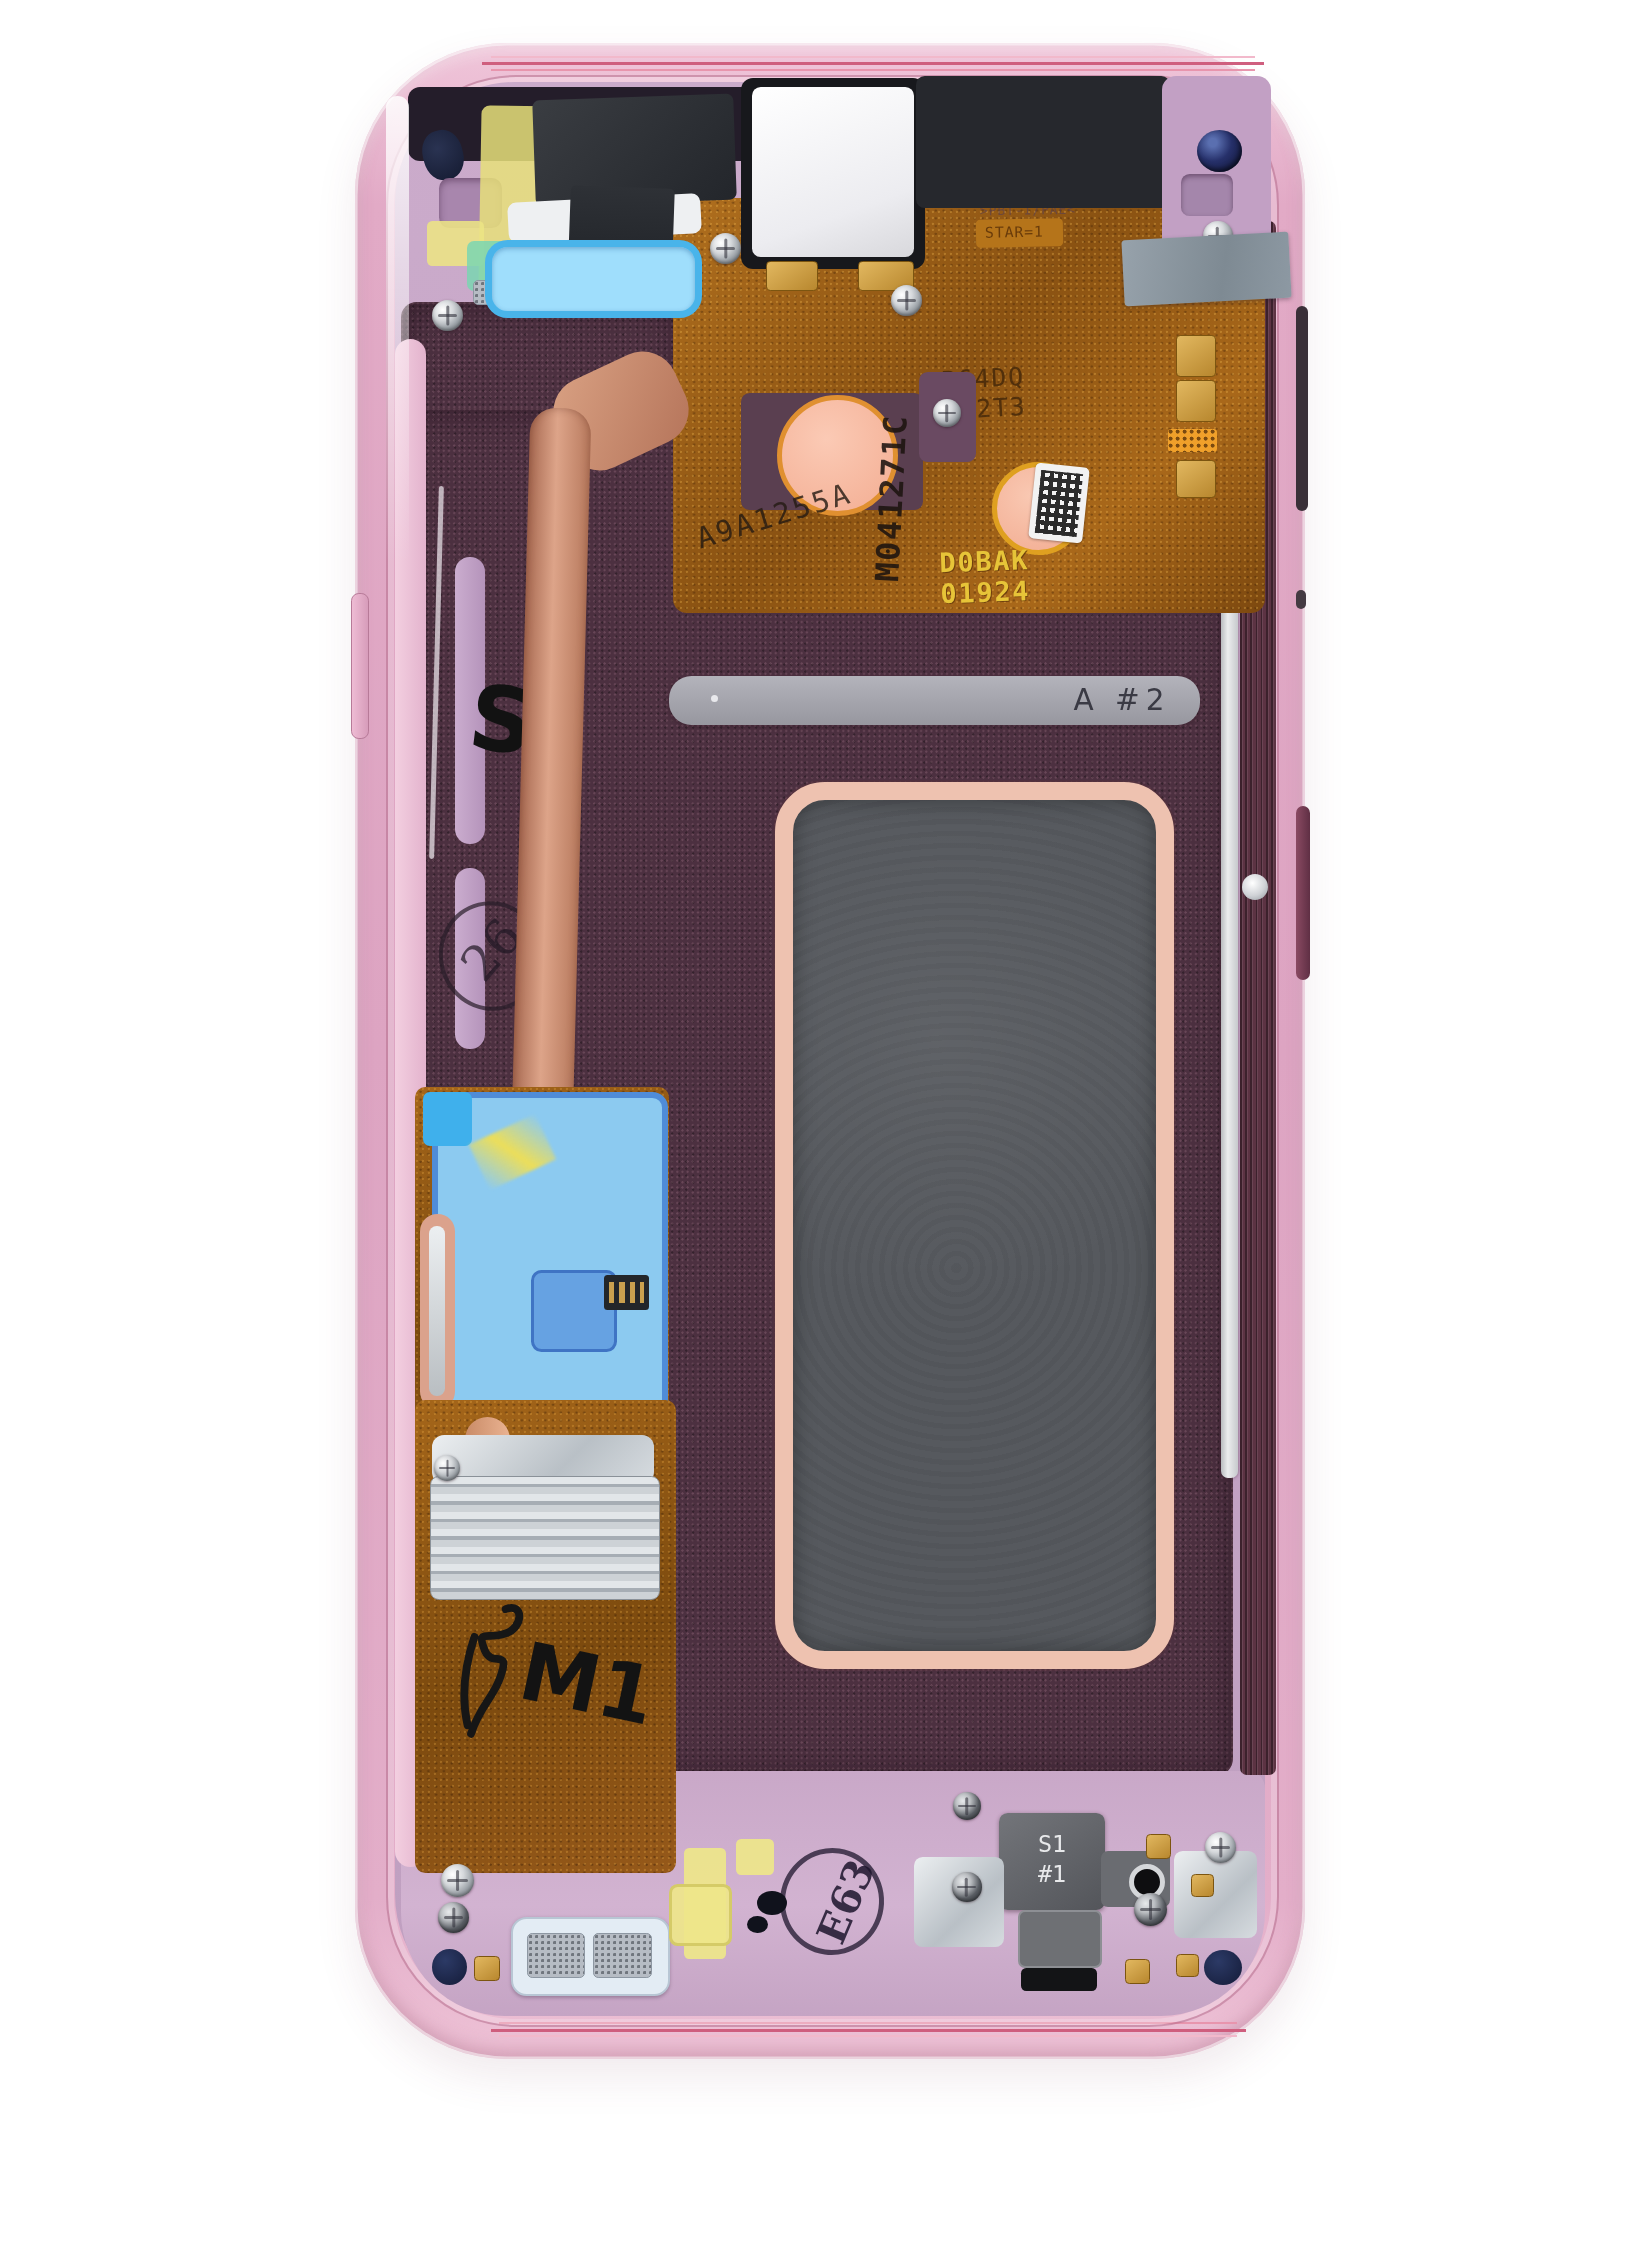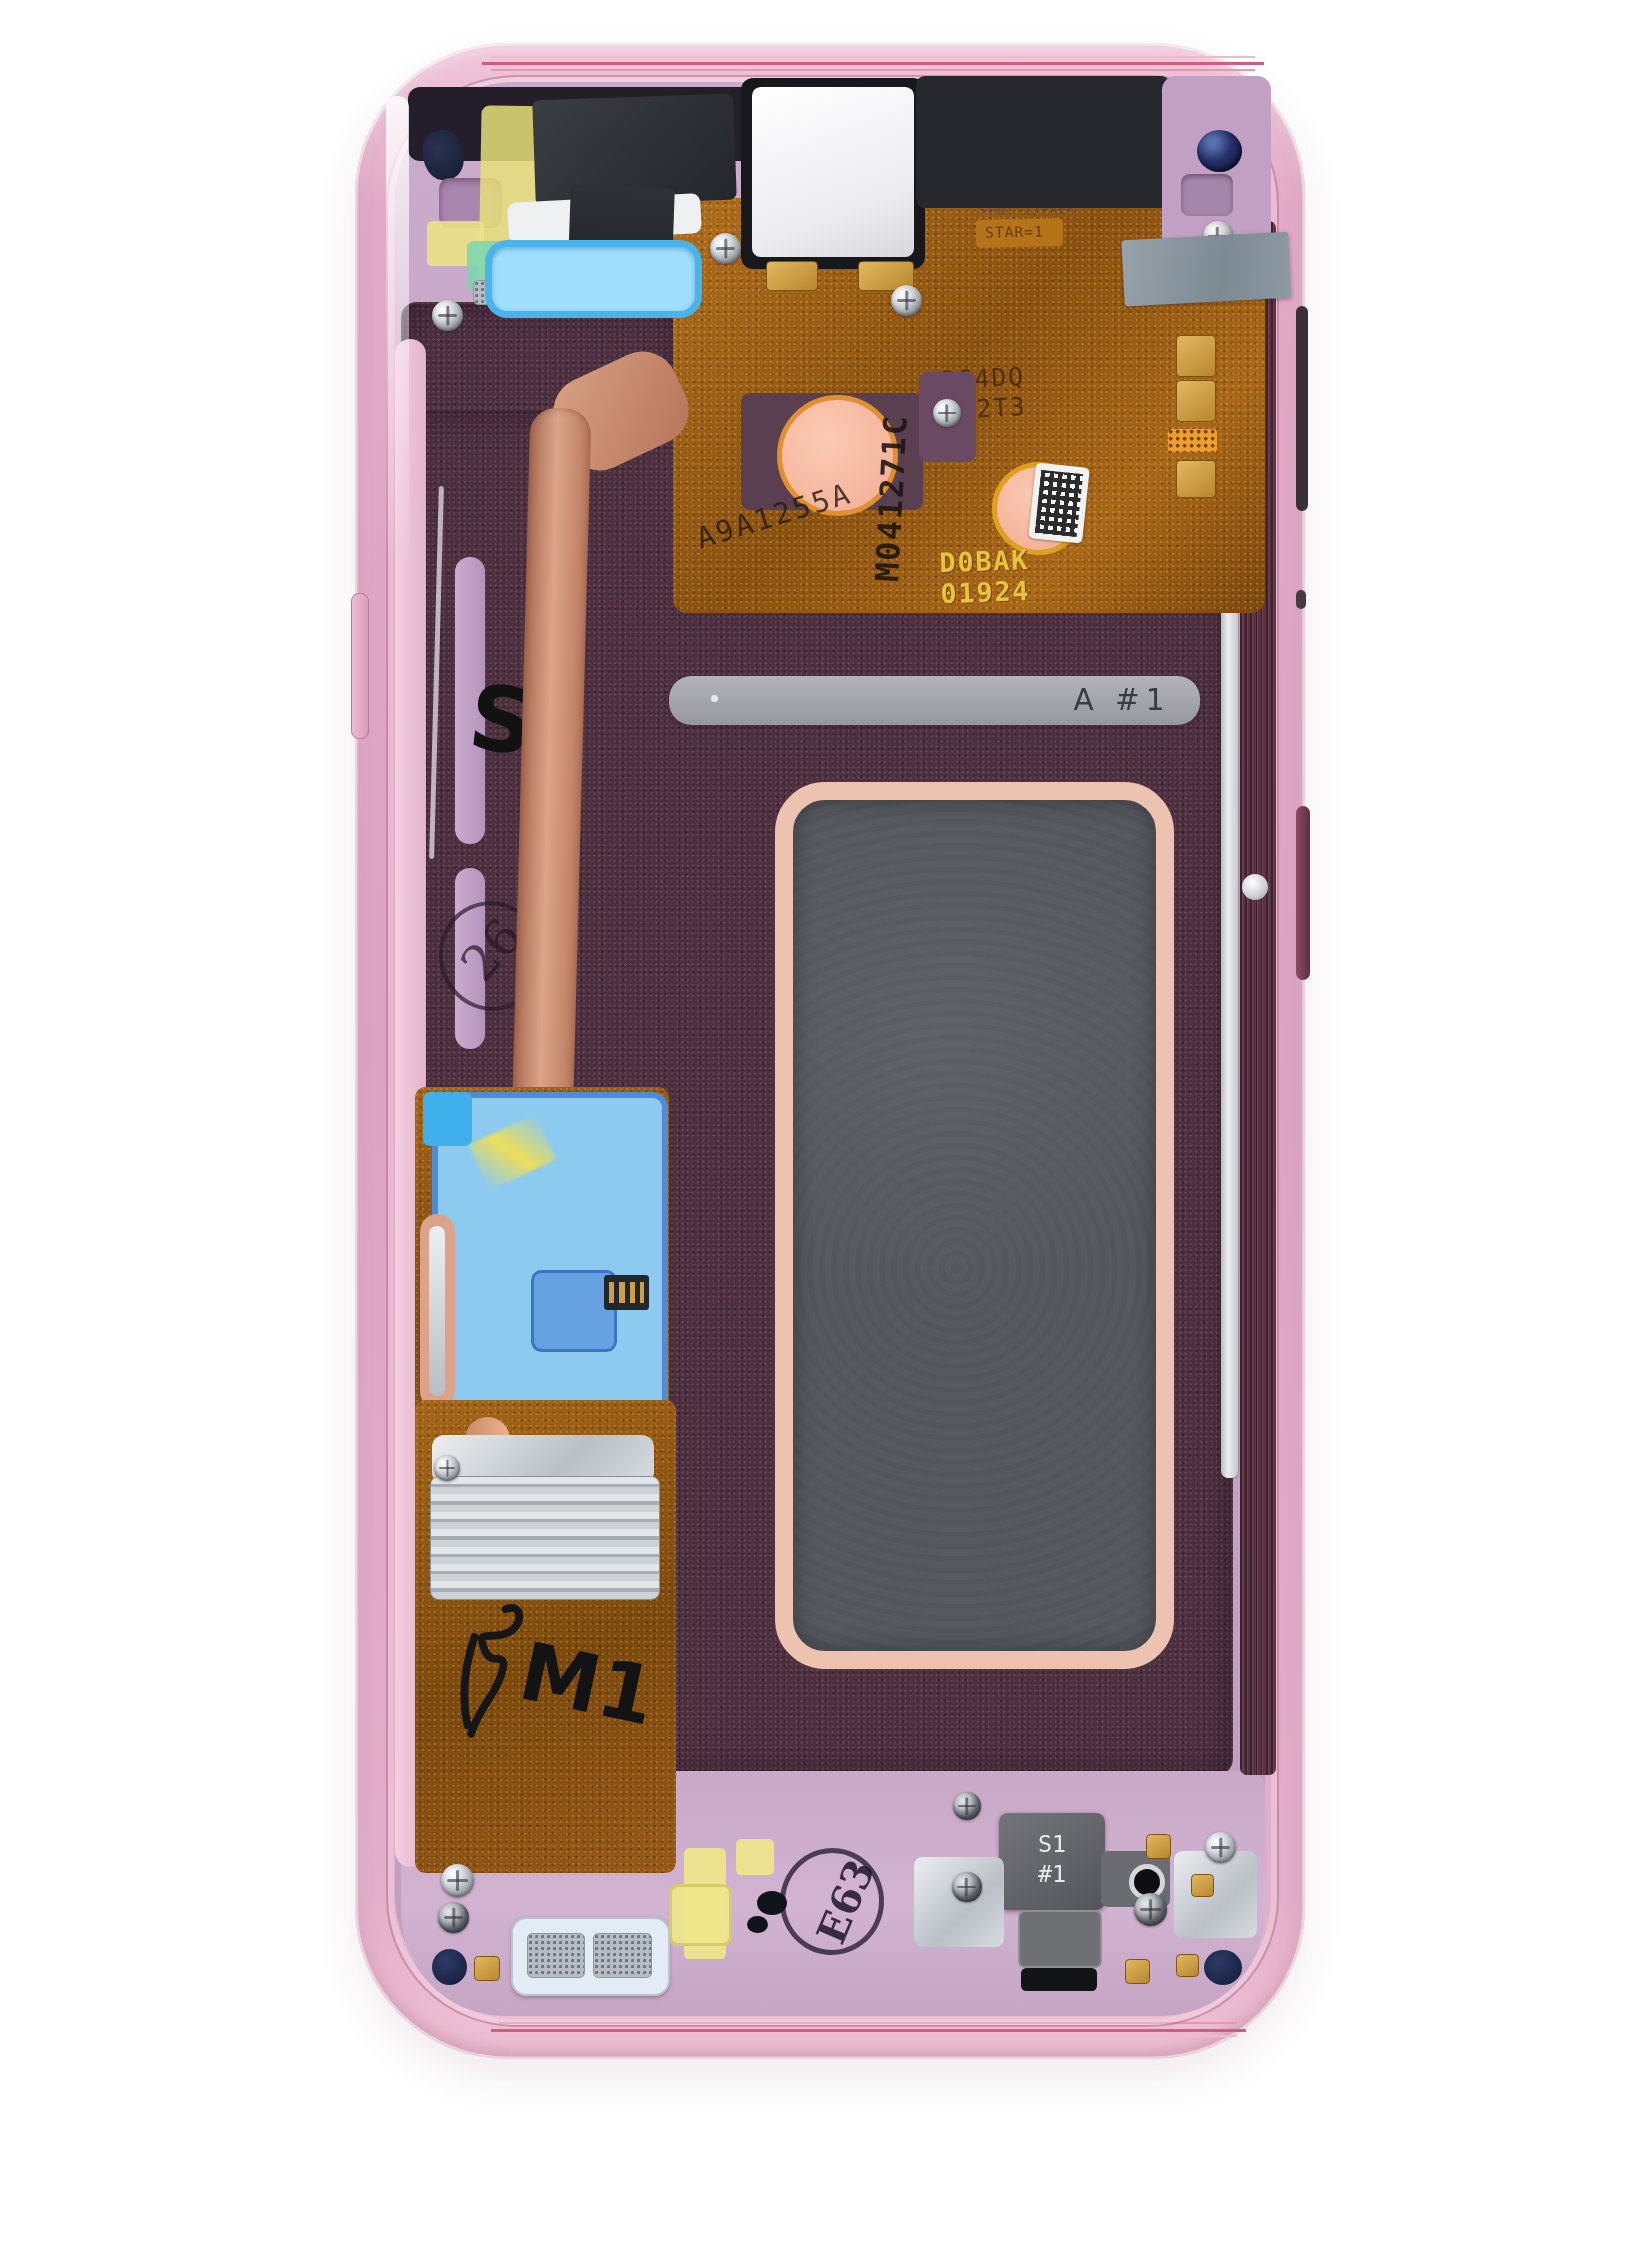--- a/index.html
+++ b/index.html
@@ -155,21 +155,21 @@
   <div class="abs" style="left:1123px;top:236px;width:167px;height:66px;border-radius:3.5px;transform:rotate(-3deg);
               background:linear-gradient(100deg,#97a2ab,#7e8a93 60%,#8d99a3);box-shadow:0 1.7px 4.3px rgba(40,30,40,.35);"></div>
 
   <div class="screw" style="left:432px;top:300px;width:31px;height:31px;"></div>
   <div class="screw" style="left:710px;top:233px;width:31px;height:31px;"></div>
   <div class="screw" style="left:891px;top:285px;width:31px;height:31px;"></div>
 
   <div class="abs" style="left:669px;top:676px;width:531px;height:49px;border-radius:22.6px;
               background:linear-gradient(180deg,#b3b3bb,#97979f);box-shadow:0 1.7px 5.2px rgba(40,20,30,.4);">
     <div class="abs" style="left:42px;top:19px;width:7px;height:7px;border-radius:50%;background:#e8e8ec;"></div>
-    <div class="abs" style="right:29.5px;top:7px;font-size:29.5px;color:#3a3a44;letter-spacing:6px;">A #1</div>
+    <div class="abs" style="right:29.5px;top:7px;font-size:29.5px;color:#3a3a44;letter-spacing:6px;">A #2</div>
   </div>
 
   <div class="abs" style="left:775px;top:782px;width:363px;height:851px;border-radius:50px;border:18px solid #eec2b0;
               background-color:#56595e;
               background-image:radial-gradient(circle at 40% 28%, rgba(255,255,255,.06), transparent 42%),
                                repeating-radial-gradient(circle at 45% 55%, rgba(0,0,0,.045) 0 5.2px, transparent 5.2px 12px);
               box-shadow:inset 0 0 22.6px rgba(0,0,0,.35), 0 0 0 1.7px rgba(90,50,60,.45);"></div>
 
   <div class="abs" style="left:455px;top:557px;width:29.5px;height:287px;border-radius:14.8px;background:linear-gradient(90deg,#cbadcf,#b493ba);"></div>
   <div class="abs" style="left:455px;top:868px;width:29.5px;height:181px;border-radius:14.8px;background:linear-gradient(90deg,#cbadcf,#b493ba);"></div>

